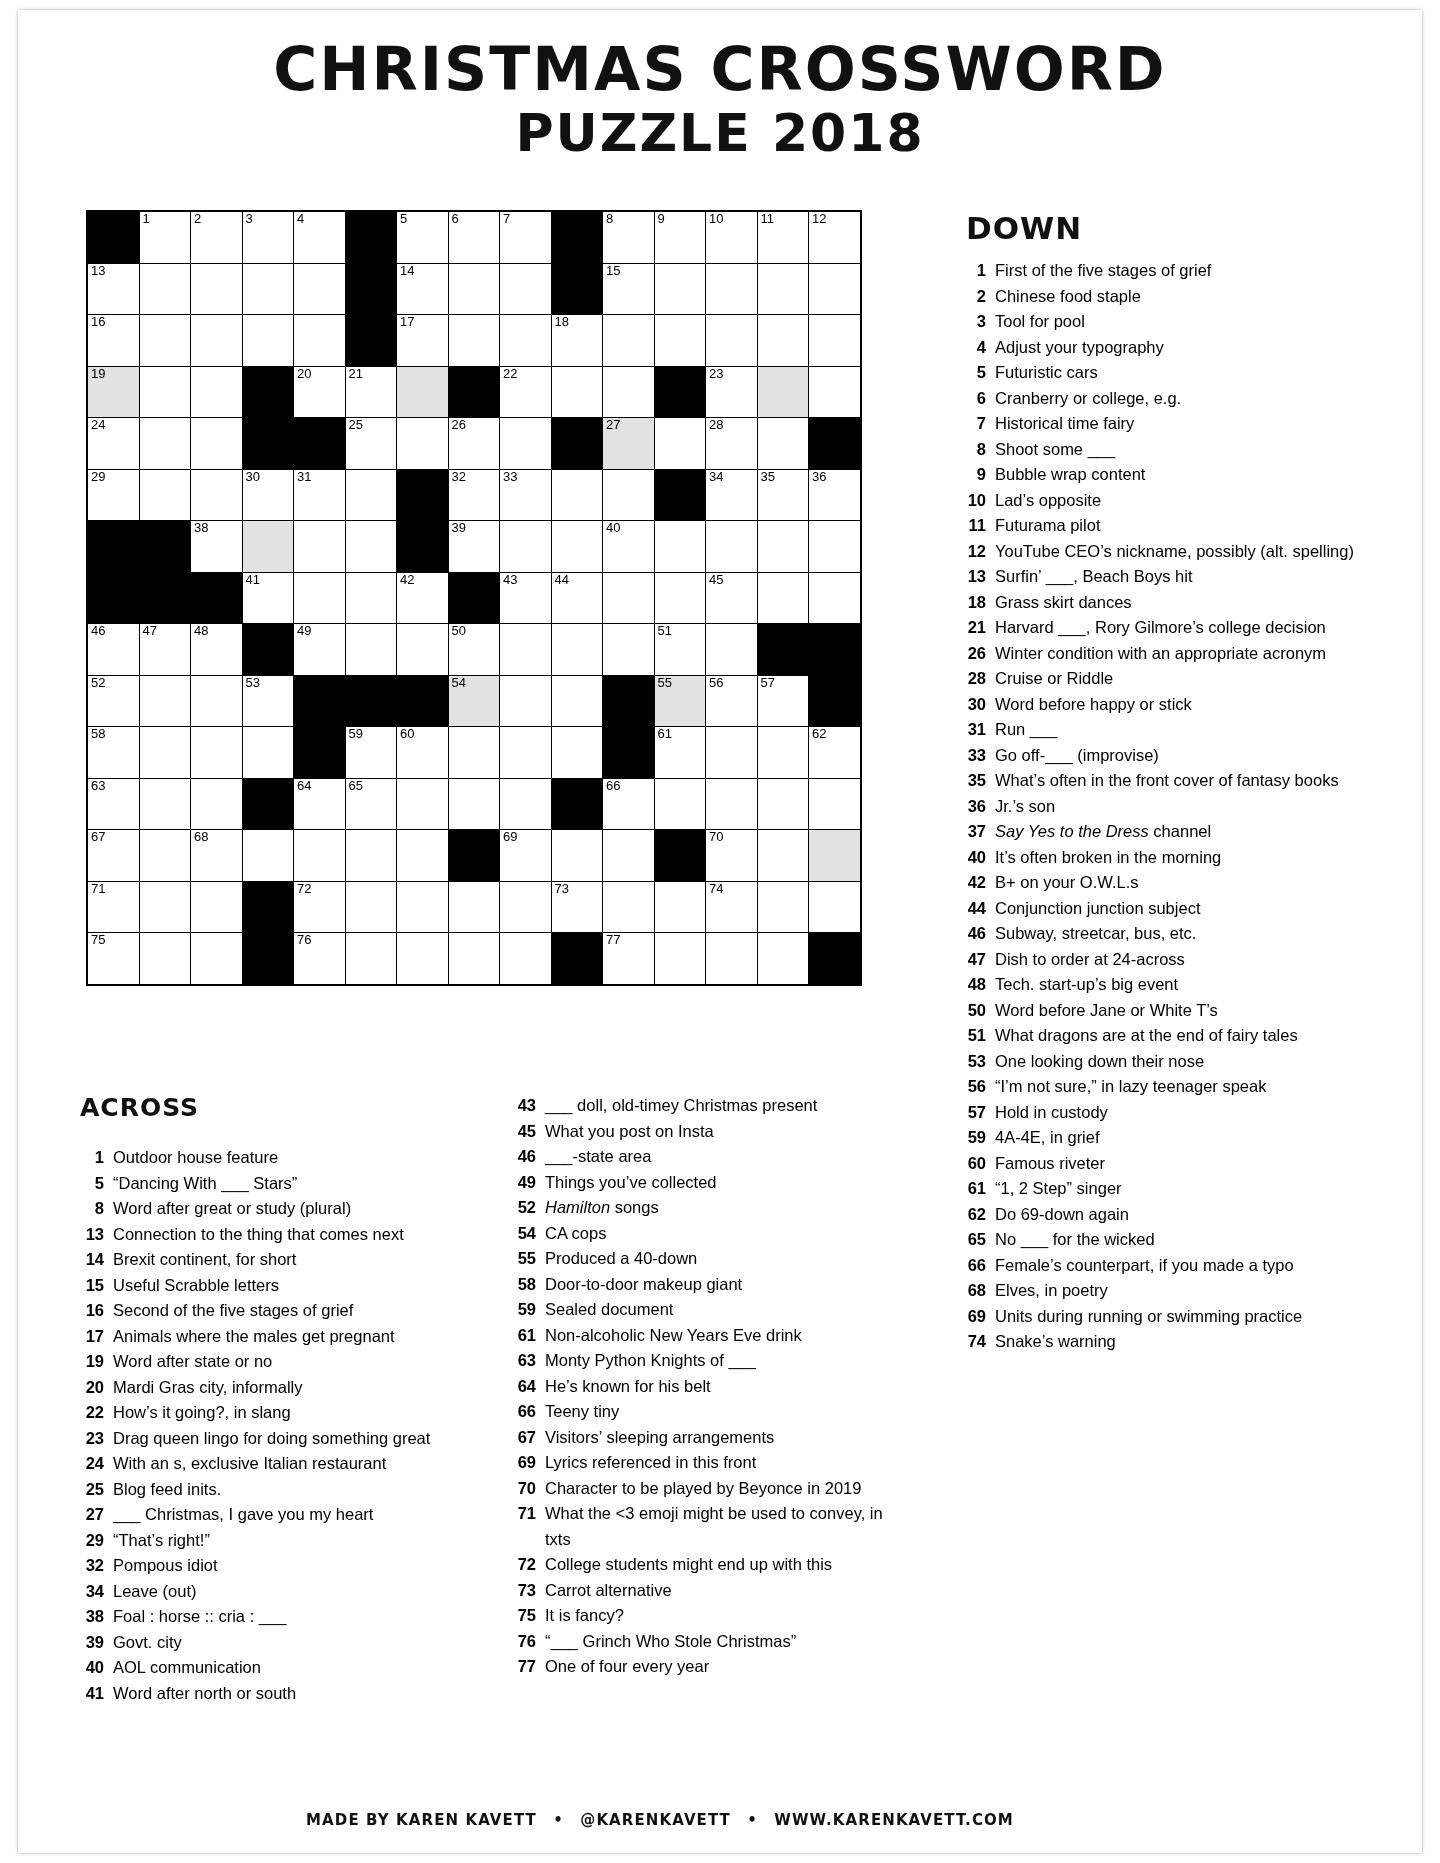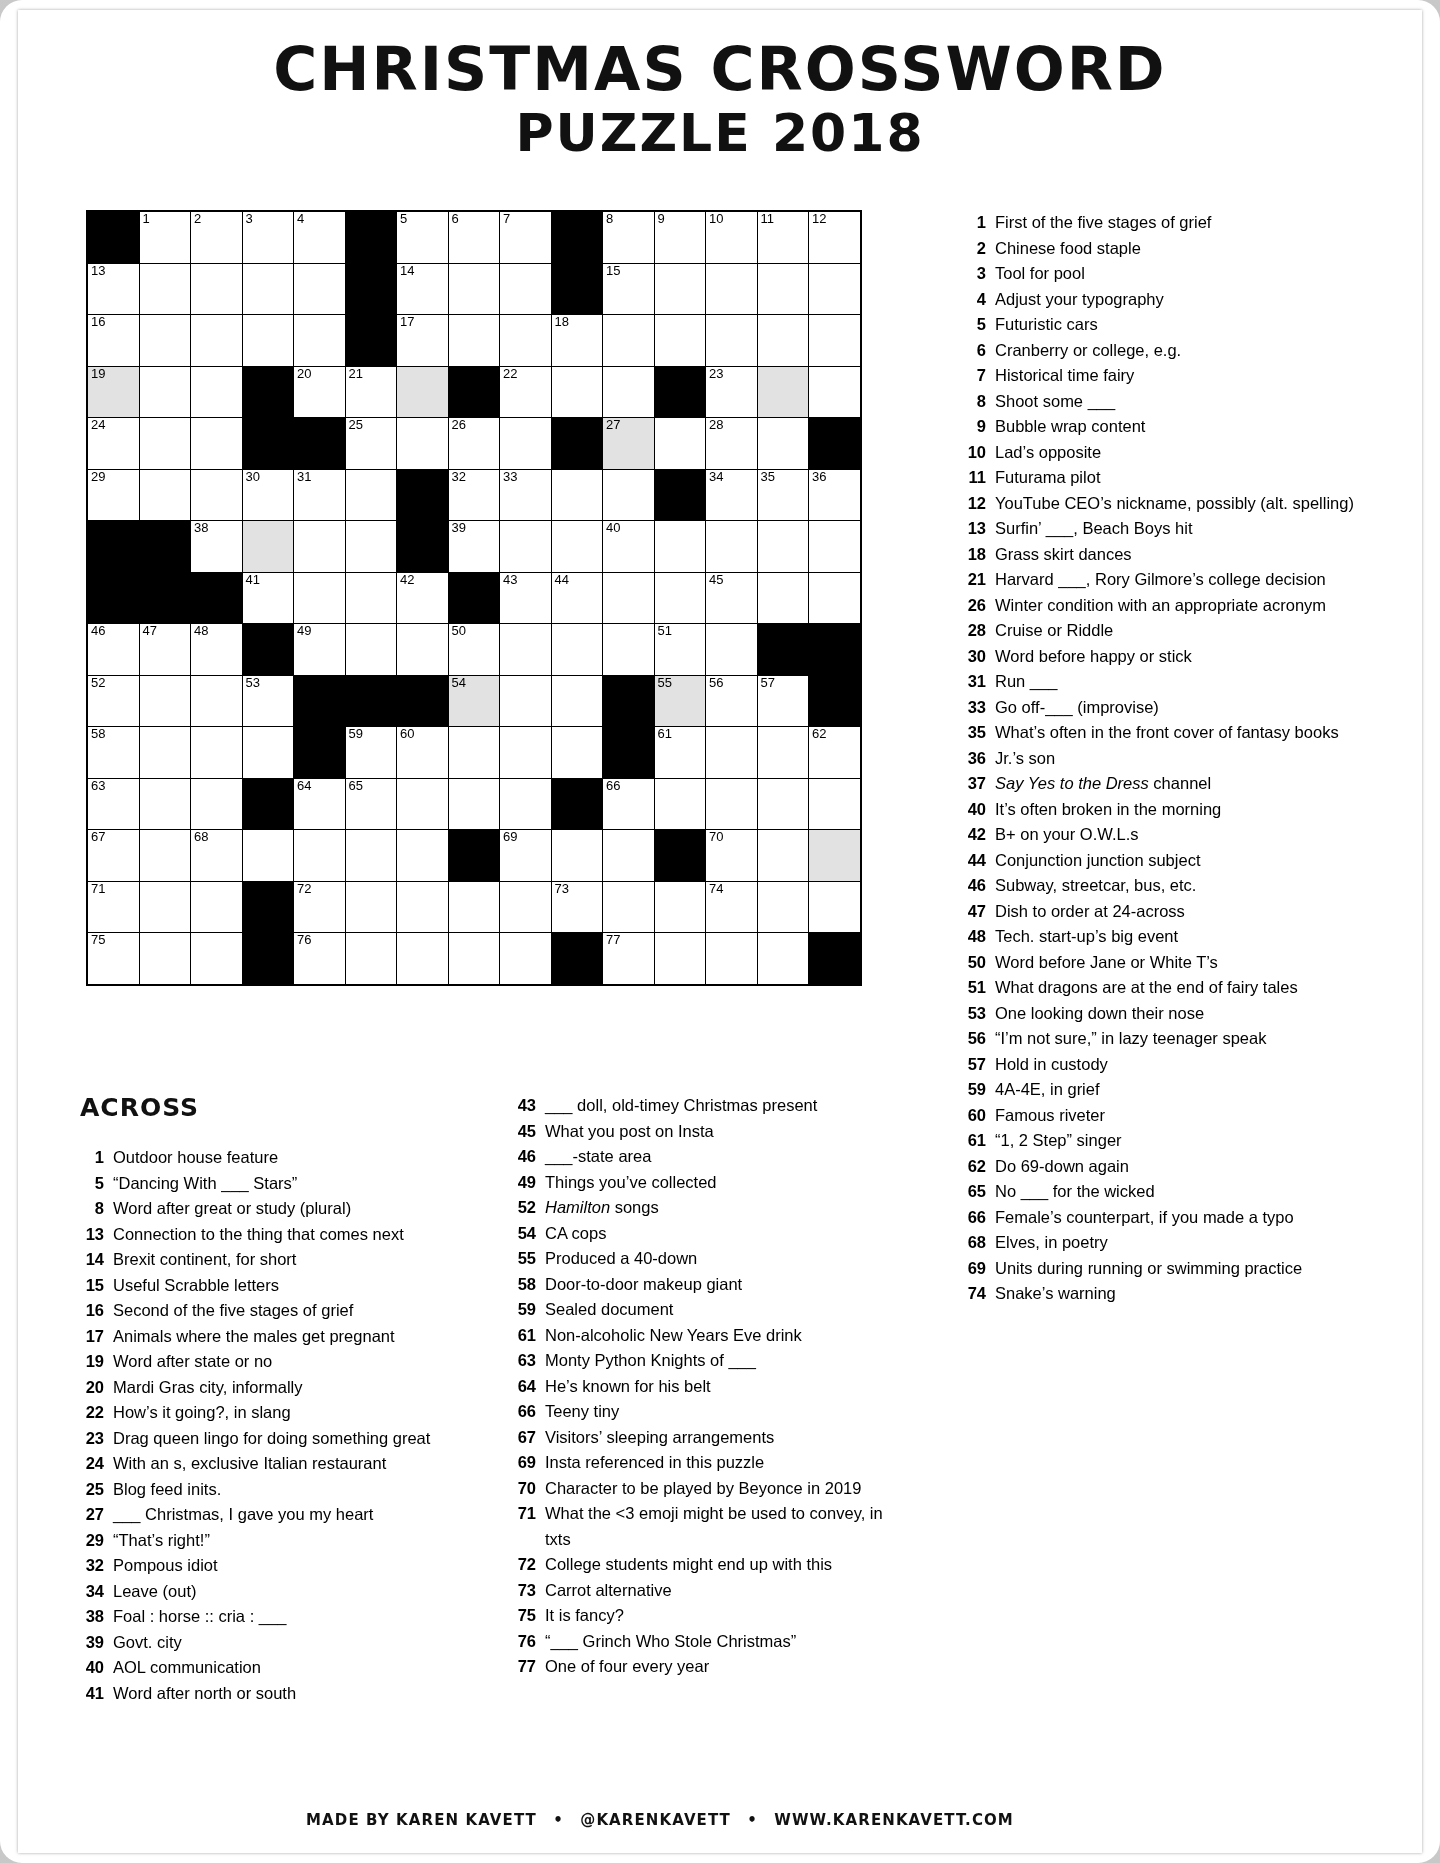--- a/index.html
+++ b/index.html
@@ -10,21 +10,20 @@
   body {
     font-family: "Liberation Sans", sans-serif;
   }
   .page {
     position: relative;
     width: 1440px;
     height: 1863px;
     background: #ffffff;
     margin: 0 auto;
     overflow: hidden;
-    border-radius: 22px;
   }
   .sheet {
     position: absolute;
     left: 18px;
     top: 10px;
     width: 1404px;
     height: 1843px;
     background: #ffffff;
     box-shadow: 0 0 3px rgba(0,0,0,0.35);
   }
@@ -580,20 +579,21 @@
               <td class=""></td>
               <td class=""></td>
               <td class=""></td>
               <td class="blk"></td>
             </tr>
           </tbody>
       </table>
     </div>
 
     <div class="down-col">
+      <div class="clues-head">DOWN</div>
       <div id="down-list">
           <div class="clue">
             <span class="n">1</span>
             <span class="t">First of the five stages of grief</span>
           </div>
           <div class="clue">
             <span class="n">2</span>
             <span class="t">Chinese food staple</span>
           </div>
           <div class="clue">
@@ -906,21 +906,21 @@
         <div class="clue">
           <span class="n">66</span>
           <span class="t">Teeny tiny</span>
         </div>
         <div class="clue">
           <span class="n">67</span>
           <span class="t">Visitors’ sleeping arrangements</span>
         </div>
         <div class="clue">
           <span class="n">69</span>
-          <span class="t">Insta referenced in this puzzle</span>
+          <span class="t">Lyrics referenced in this front</span>
         </div>
         <div class="clue">
           <span class="n">70</span>
           <span class="t">Character to be played by Beyonce in 2019</span>
         </div>
         <div class="clue">
           <span class="n">71</span>
           <span class="t">What the &lt;3 emoji might be used to convey, in txts</span>
         </div>
         <div class="clue">

